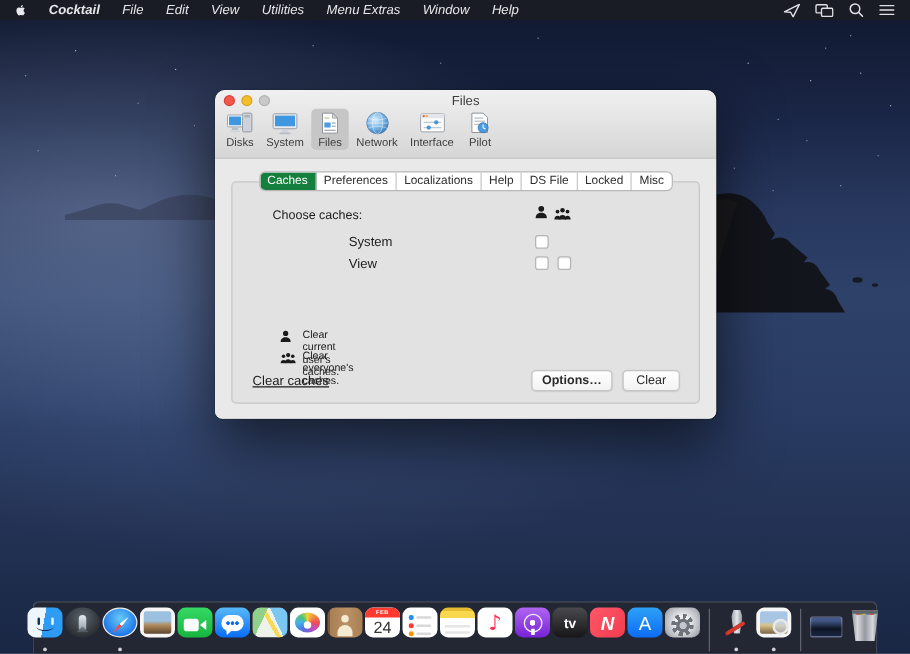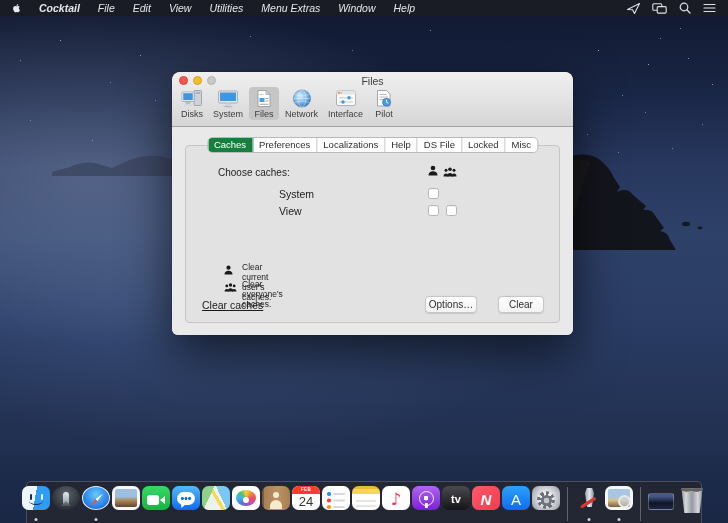--- a/index.html
+++ b/index.html
@@ -74,21 +74,21 @@
     border-radius:2.5px; box-shadow:inset 0 1px 1px rgba(0,0,0,.05); }
   .checkbox.col0 { left:242px; } .checkbox.col1 { left:260px; }
   .legend-item { position:absolute; left:0; height:16px; }
   .legend-1 { top:113px; } .legend-2 { top:130px; }
   .legend-icon { position:absolute; left:38px; top:2px; }
   .legend-text { position:absolute; left:56px; top:3px; font-size:8.5px; color:#222; }
   .footer-label { position:absolute; left:16px; top:153px; font-size:10.5px; color:#1c1c1e;text-decoration:underline; }
   .btn { position:absolute; top:150px; height:17px; background:linear-gradient(#fff,#f3f3f3); border:1px solid #c6c6c6;
     border-radius:4px; font-size:10px; color:#2b2b2b; text-align:center; line-height:15px;
     box-shadow:0 0.5px 1px rgba(0,0,0,.12); }
-  .btn-options { left:239px; width:52px; }
+  .btn-options { left:239px; width:65px;font-weight:bold; }
   .btn-clear { left:312px; width:46px; }
 
   
   #dock-panel { position:absolute; left:26px; right:26px; bottom:0; height:42px; background:rgba(38,39,46,.80);
     border:1px solid rgba(125,130,145,.45); border-bottom:none; border-radius:5px 5px 0 0; z-index:40; }
   #dock-items { display:flex; align-items:flex-start; justify-content:center; gap:2px; padding:4px 4px 0; }
   .dock-item { position:relative; width:28px; height:37px; flex:none; }
   .dk { position:absolute; top:0; left:0; width:28px; height:24px; border-radius:6.5px; overflow:hidden; }
   .run-dot { position:absolute; bottom:2px; left:50%; transform:translateX(-50%); width:3px; height:3px;
     border-radius:50%; background:#cdd0d5; }

